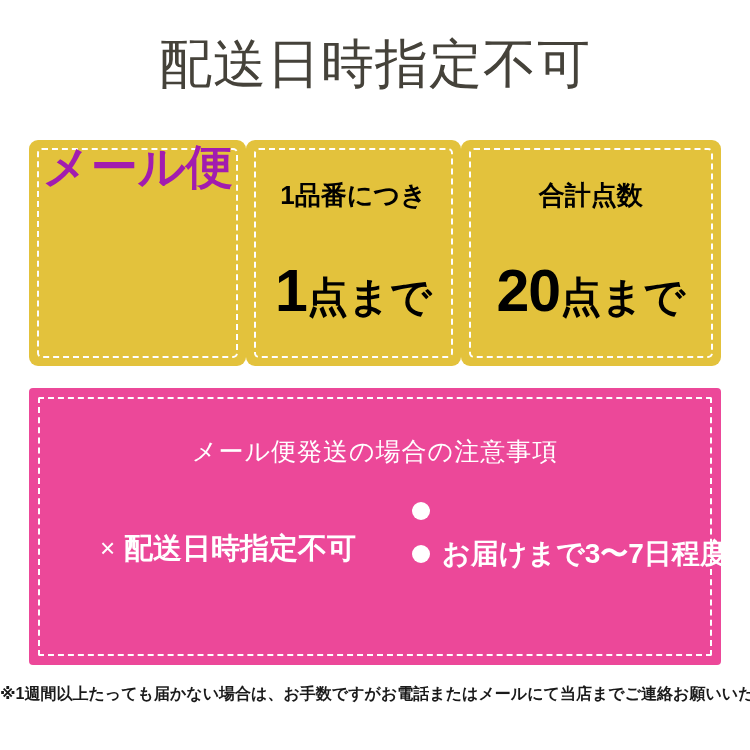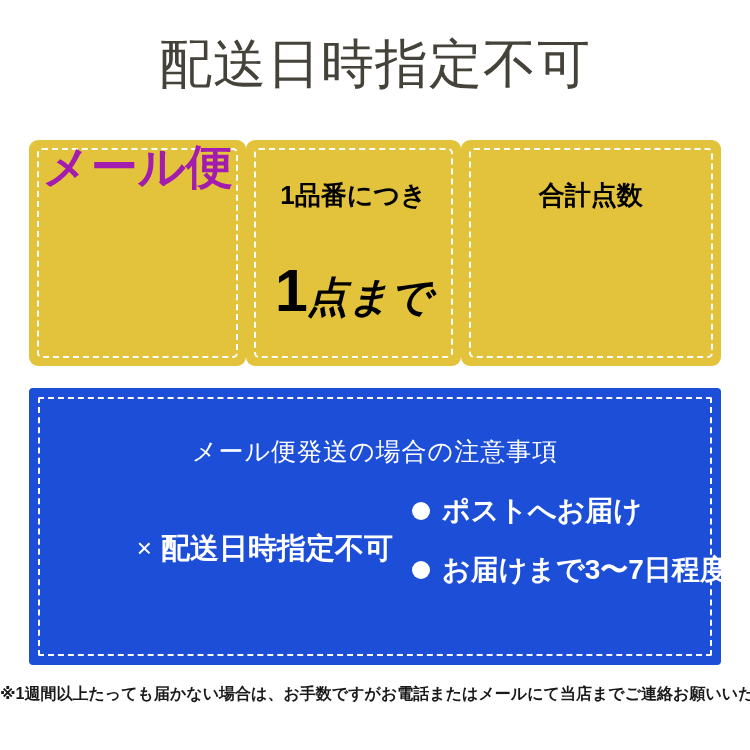--- a/index.html
+++ b/index.html
@@ -113,31 +113,30 @@
   .value-num {
     font-size: 59px;
     font-weight: 700;
     letter-spacing: -1px;
     vertical-align: baseline;
   }
   .value-unit {
     font-size: 41px;
     font-weight: 700;
     vertical-align: baseline;
-    font-style: italic;
   }
 
   
   .notice-panel {
     position: absolute;
     left: 29px;
     top: 388px;
     width: 692px;
     height: 277px;
-    background: #1d4ed8;
+    background: #ec4899;
     border-radius: 4px;
     box-sizing: border-box;
   }
   .notice-panel .dash-inner {
     left: 9px; top: 9px; right: 9px; bottom: 9px;
     border-radius: 2px;
   }
   .notice-heading {
     position: absolute;
     left: 0;
@@ -150,21 +149,21 @@
     color: #ffffff;
     font-weight: 400;
     white-space: nowrap;
   }
 
   .notice-left {
     position: absolute;
     left: 34px;
     top: 142px;
     width: 330px;
-    text-align: right;
+    text-align: center;
     color: #ffffff;
     font-size: 29px;
     line-height: 36px;
     font-weight: 700;
     white-space: nowrap;
   }
   .x-mark {
     font-size: 26px;
     font-weight: 400;
     margin-right: 9px;
@@ -178,21 +177,21 @@
     width: 300px;
     color: #ffffff;
   }
   .bullet-item {
     display: flex;
     align-items: flex-start;
     font-size: 28px;
     line-height: 35px;
     font-weight: 700;
   }
-  .bullet-item + .bullet-item { margin-top: 24px; }
+  .bullet-item + .bullet-item { margin-top: 16px; }
   .bullet-dot {
     flex: 0 0 auto;
     width: 18px;
     height: 18px;
     border-radius: 50%;
     background: #ffffff;
     margin-right: 12px;
     margin-top: 9px;
   }
   .bullet-text { white-space: nowrap; }
@@ -232,40 +231,40 @@
       <div class="dash-inner"></div>
       <div class="card-caption">1品番につき</div>
       <div class="card-value">
         <span class="value-num">1</span><span class="value-unit">点まで</span>
       </div>
     </div>
 
     <div class="feature-card last">
       <div class="dash-inner"></div>
       <div class="card-caption">合計点数</div>
+      <div class="card-value">
+        <span class="value-num">20</span><span class="value-unit">点まで</span>
+      </div>
     </div>
 
   </div>
 
   <div class="notice-panel">
     <div class="dash-inner"></div>
 
     <div class="notice-heading">メール便発送の場合の注意事項</div>
 
     <div class="notice-left">
       <span class="x-mark">×</span><span>配送日時指定不可</span>
     </div>
 
     <div class="notice-right">
 
       <div class="bullet-item">
         <span class="bullet-dot"></span>
-        <span class="bullet-text">
-          <span>ポストへお届け</span>
-        </span>
       </div>
 
       <div class="bullet-item">
         <span class="bullet-dot"></span>
         <span class="bullet-text">
           <span>お届けまで3〜7日程度</span>
         </span>
       </div>
 
     </div>

